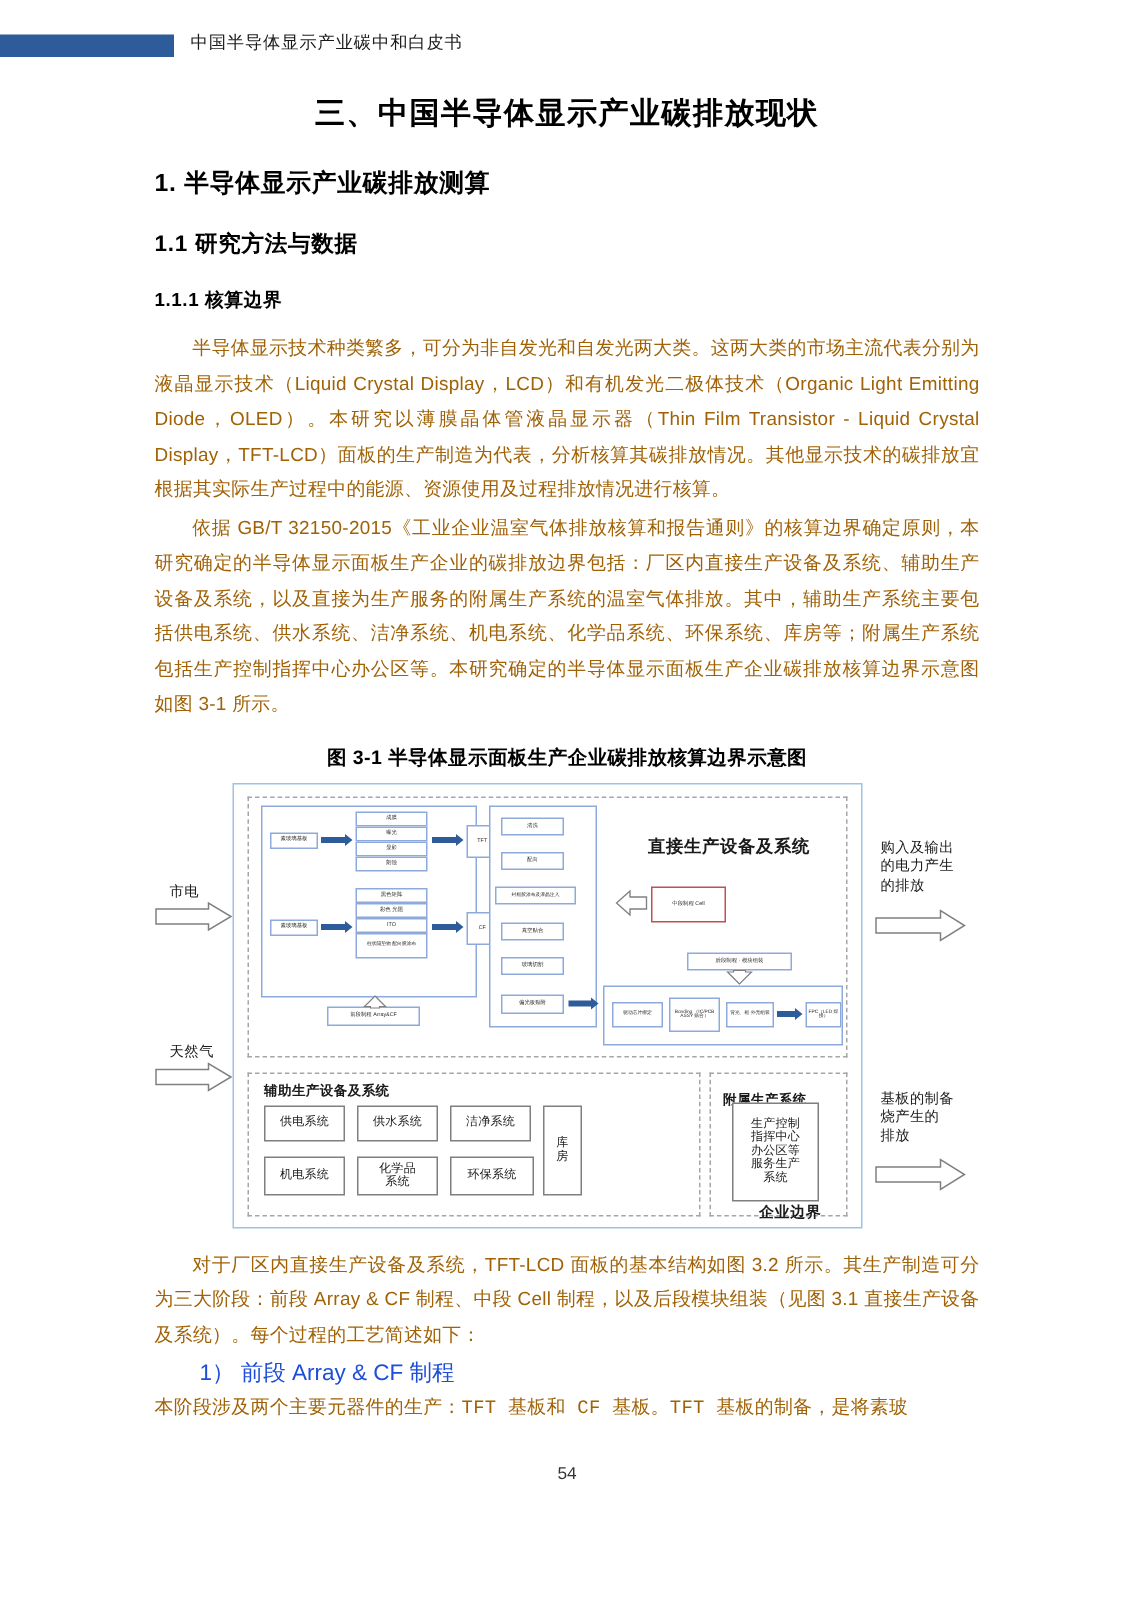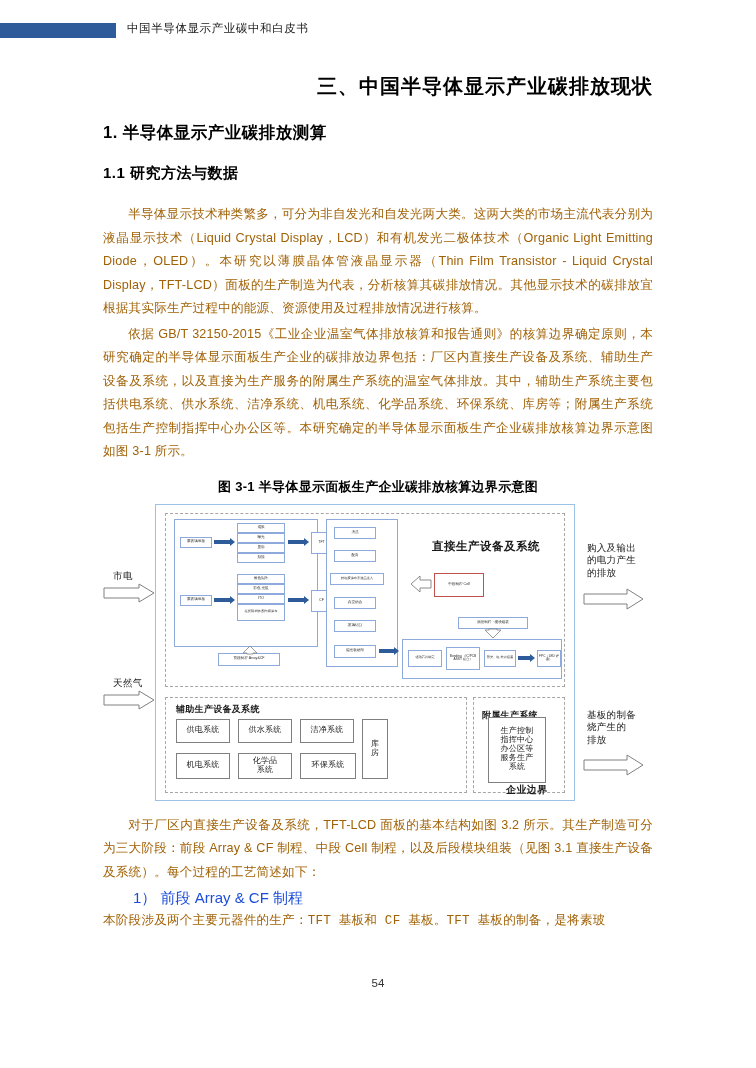--- a/index.html
+++ b/index.html
@@ -26,22 +26,22 @@
     font-size:11.5px; letter-spacing:.6px; color:#1a1a1a;
     white-space:nowrap;
   }
 
   
   .content{
     position:absolute; left:103px; top:62px; width:550px;
   }
 
   h1.doc-h1{
-    font-size:20px; font-weight:bold; text-align:right;
-    margin:11px 0 22px 0; letter-spacing:1px; color:#000;
+    font-size:20px; font-weight:bold; text-align:center;
+    margin:0 0 22px 0; letter-spacing:1px; color:#000;
   }
   h2.doc-h2{
     font-size:16.5px; font-weight:bold; margin:0 0 20px 0;
     letter-spacing:.5px; color:#000;
   }
   h3.doc-h3{
     font-size:15px; font-weight:bold; margin:0 0 20px 0;
     letter-spacing:.5px; color:#000;
   }
   h4.doc-h4{
@@ -146,20 +146,21 @@
 <div class="page-header">
   <div class="header-bar"></div>
   <div class="header-title">中国半导体显示产业碳中和白皮书</div>
 </div>
 
 <div class="content">
 
   <h1 class="doc-h1">三、中国半导体显示产业碳排放现状</h1>
   <h2 class="doc-h2">1. 半导体显示产业碳排放测算</h2>
   <h3 class="doc-h3">1.1  研究方法与数据</h3>
+  <h4 class="doc-h4">1.1.1 核算边界</h4>
 
   <p class="body-text">半导体显示技术种类繁多，可分为非自发光和自发光两大类。这两大类的市场主流代表分别为液晶显示技术（Liquid Crystal Display，LCD）和有机发光二极体技术（Organic Light Emitting Diode，OLED）。本研究以薄膜晶体管液晶显示器（Thin Film Transistor - Liquid Crystal Display，TFT-LCD）面板的生产制造为代表，分析核算其碳排放情况。其他显示技术的碳排放宜根据其实际生产过程中的能源、资源使用及过程排放情况进行核算。</p>
   <p class="body-text">依据 GB/T 32150-2015《工业企业温室气体排放核算和报告通则》的核算边界确定原则，本研究确定的半导体显示面板生产企业的碳排放边界包括：厂区内直接生产设备及系统、辅助生产设备及系统，以及直接为生产服务的附属生产系统的温室气体排放。其中，辅助生产系统主要包括供电系统、供水系统、洁净系统、机电系统、化学品系统、环保系统、库房等；附属生产系统包括生产控制指挥中心办公区等。本研究确定的半导体显示面板生产企业碳排放核算边界示意图如图 3-1 所示。</p>
 
   <div class="fig-caption">图 3-1 半导体显示面板生产企业碳排放核算边界示意图</div>
 
   <div class="figure-wrap">
 
     <div class="side-label" style="left:10px; top:66px;">市电</div>
     <div class="harrow" style="left:0px; top:79px;">

